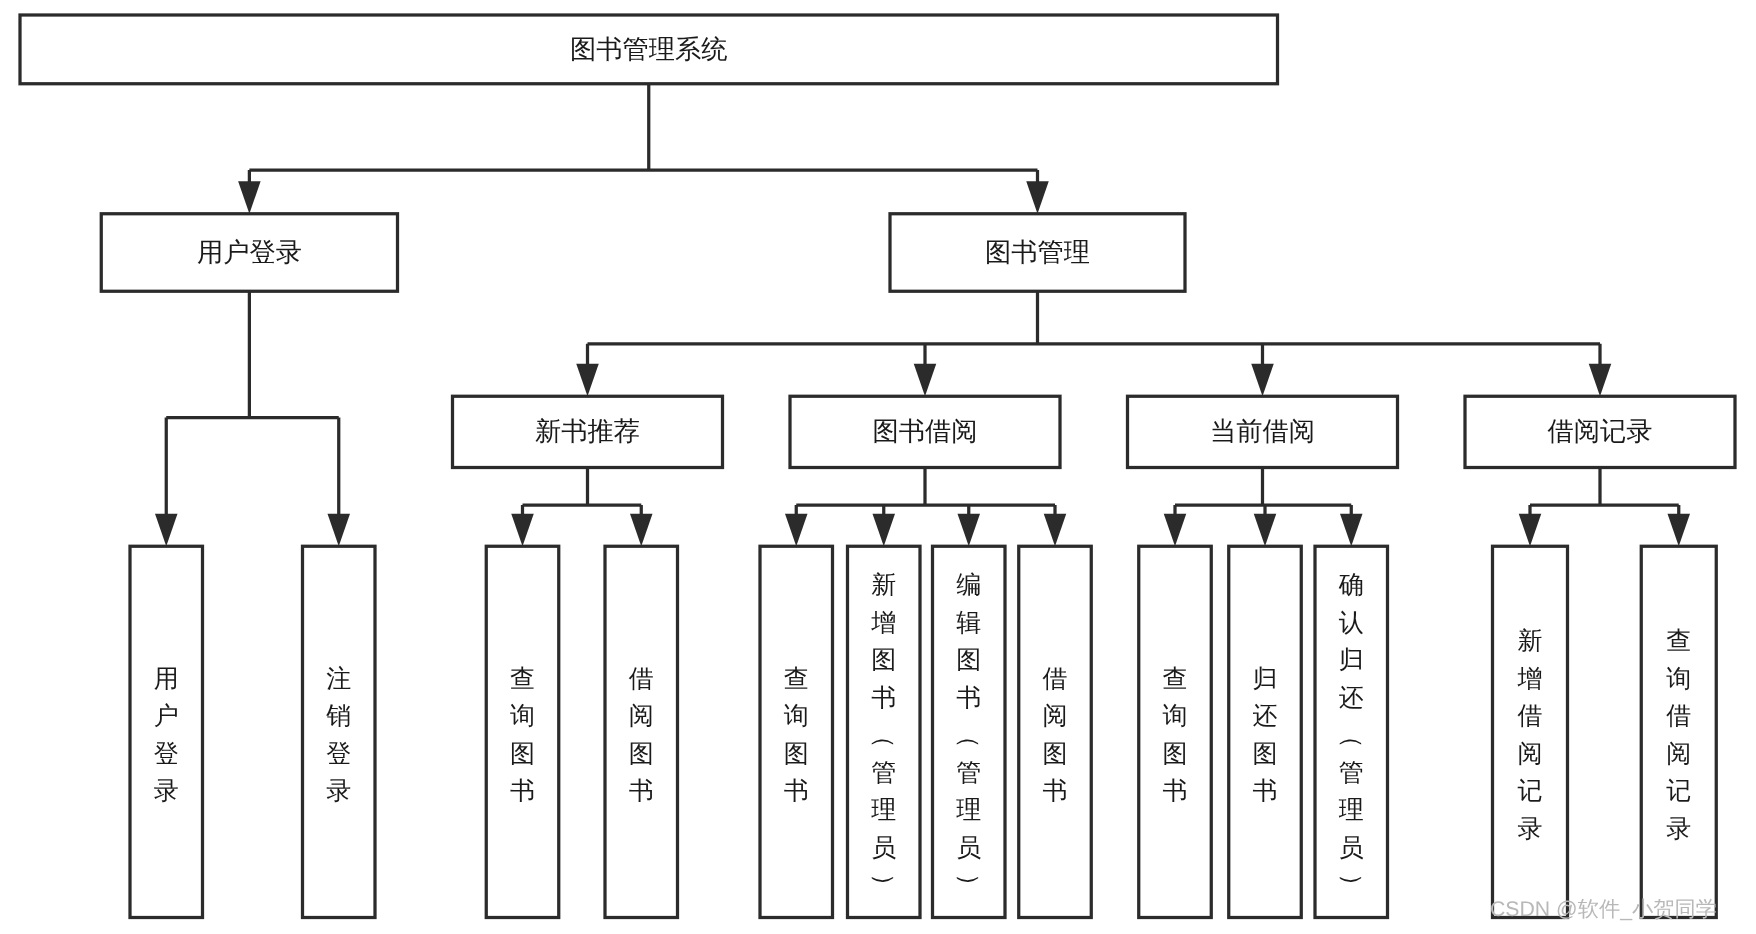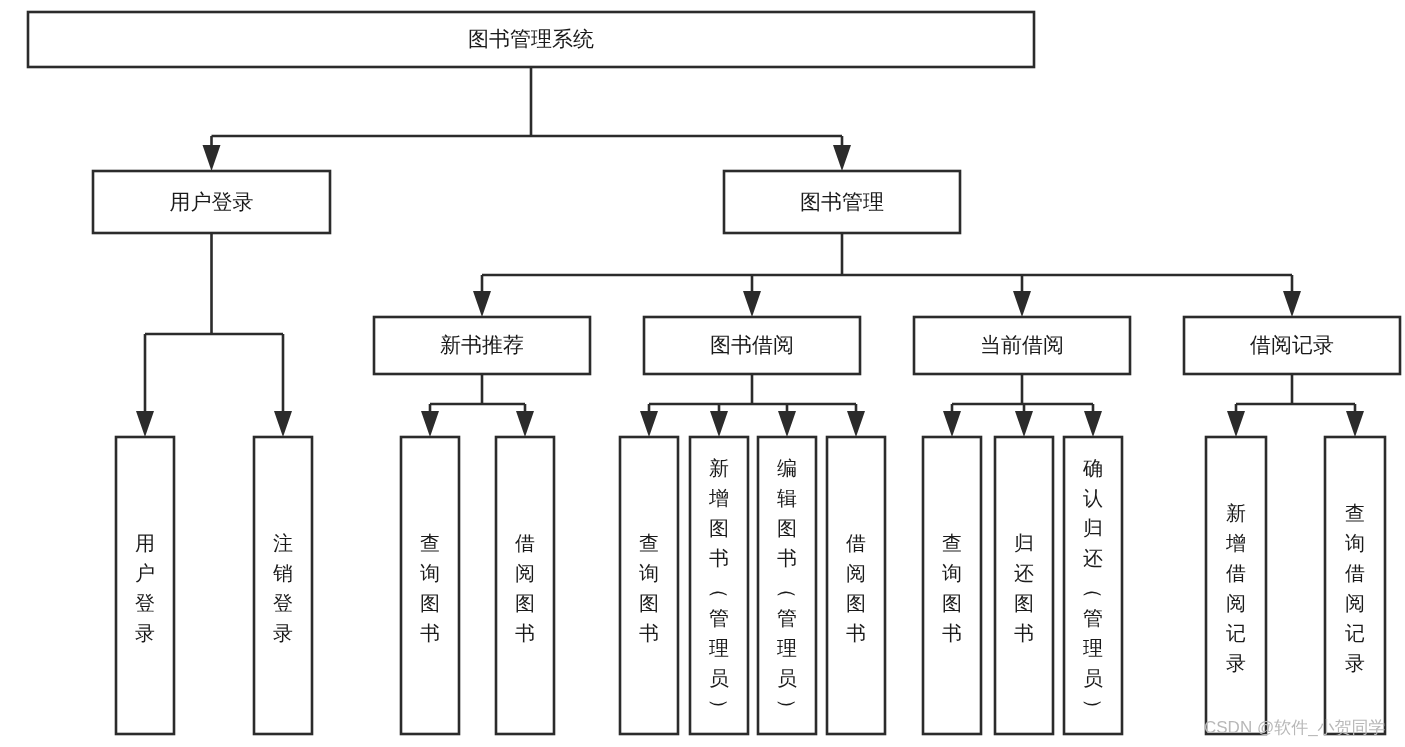--- a/index.html
+++ b/index.html
@@ -13,21 +13,20 @@
     position: relative;
     overflow: hidden;
     font-family: "Liberation Sans", "DejaVu Sans", sans-serif;
   }
   #diagram-root {
     position: absolute;
     left: 0;
     top: 0;
     width: 1236px;
     height: 747px;
-    padding-left: 12px;
   }
   svg.diagram-canvas {
     display: block;
     width: 1405px;
     height: 747px;
     background: #ffffff;
   }
   .node-box {
     fill: #ffffff;
     stroke: #2b2b2b;

